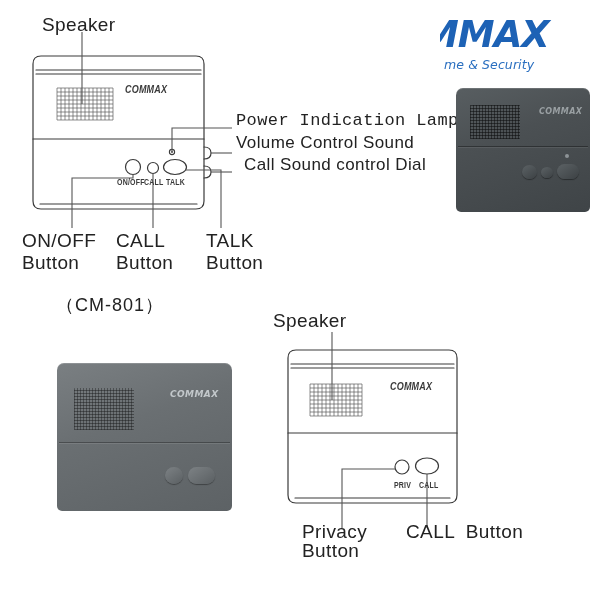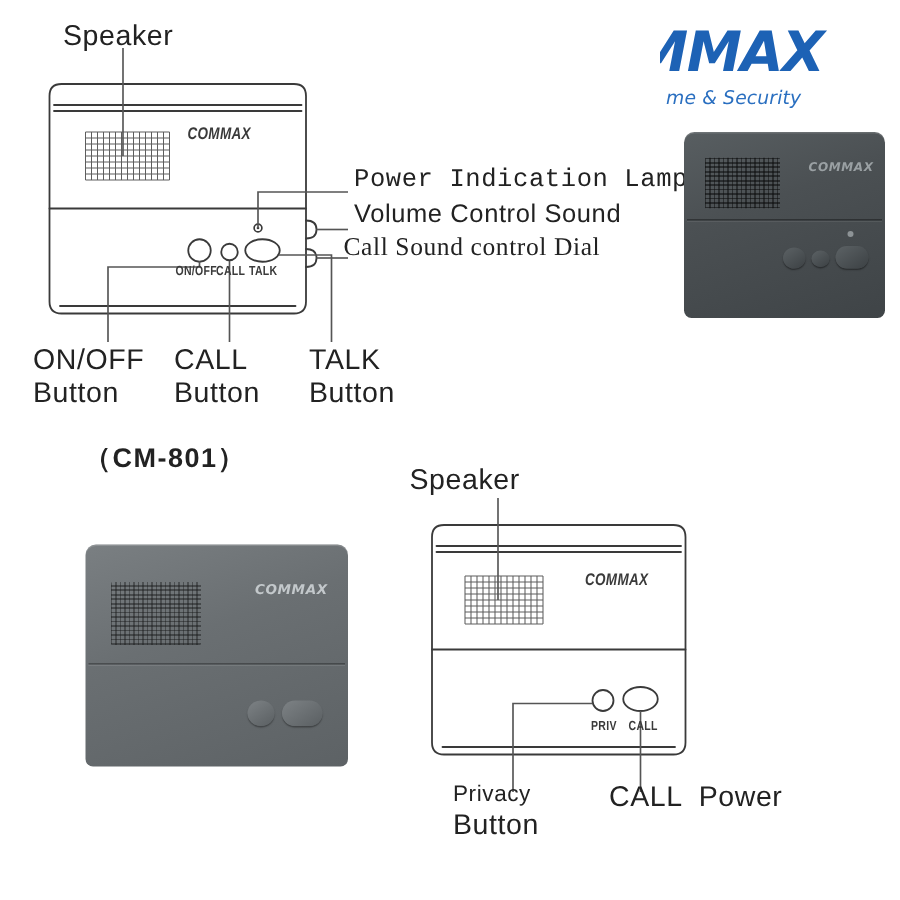--- a/index.html
+++ b/index.html
@@ -113,32 +113,32 @@
 <div class="micro abs" style="left:125px;top:84px;font-size:9px;font-style:italic;">COMMAX</div>
 
 <div class="micro abs" style="left:117px;top:178px;">ON/OFF</div>
 <div class="micro abs" style="left:144px;top:178px;">CALL</div>
 <div class="micro abs" style="left:166px;top:178px;">TALK</div>
 
 <div class="lbl abs" style="left:42px;top:14px;font-size:19px;">Speaker</div>
 
 <div class="lbl abs" style="left:236px;top:111px;font-family:Liberation Mono, monospace;">Power Indication Lamp</div>
 <div class="lbl abs" style="left:236px;top:133px;">Volume Control Sound</div>
-<div class="lbl abs" style="left:229px;top:155px;font-family:Liberation Serif, serif;">Call Sound control Dial</div>
+<div class="lbl abs" style="left:244px;top:155px;">Call Sound control Dial</div>
 
 <div class="lbl abs" style="left:22px;top:230px;font-size:19px;">ON/OFF</div>
 <div class="lbl abs" style="left:22px;top:252px;font-size:19px;">Button</div>
 
 <div class="lbl abs" style="left:116px;top:230px;font-size:19px;">CALL</div>
 <div class="lbl abs" style="left:116px;top:252px;font-size:19px;">Button</div>
 
 <div class="lbl abs" style="left:206px;top:230px;font-size:19px;">TALK</div>
 <div class="lbl abs" style="left:206px;top:252px;font-size:19px;">Button</div>
 
-<div class="model abs" style="left:56px;top:293px;font-weight:bold;">（CM-801）</div>
+<div class="model abs" style="left:56px;top:293px;">（CM-801）</div>
 
 <div class="photo" style="left:456px;top:88px;width:134px;height:124px;">
   <div class="ph-body" style="background:linear-gradient(160deg,#585e61 0%,#4b5053 38%,#3f4447 100%);
               box-shadow:inset 0 1px 0 rgba(255,255,255,.14);"></div>
   <div class="ph-grille" style="left:14px;top:17px;width:50px;height:34px;
               background-image:repeating-linear-gradient(0deg,rgba(0,0,0,.55) 0 1px,transparent 1px 3px),
                                repeating-linear-gradient(90deg,rgba(0,0,0,.5) 0 1px,transparent 1px 3px);
               opacity:.85;"></div>
   <div class="ph-logo" style="left:83px;top:19px;color:#9aa0a3;">COMMAX</div>
   <div class="ph-split" style="left:2px;top:58px;width:130px;background:rgba(0,0,0,.35);
@@ -223,16 +223,16 @@
   </g>
 </svg>
 
 <div class="micro abs" style="left:390px;top:381px;font-size:9px;font-style:italic;">COMMAX</div>
 
 <div class="micro abs" style="left:394px;top:481px;">PRIV</div>
 <div class="micro abs" style="left:419px;top:481px;">CALL</div>
 
 <div class="lbl abs" style="left:273px;top:310px;font-size:19px;">Speaker</div>
 
-<div class="lbl abs" style="left:302px;top:521px;font-size:15px;">Privacy</div>
+<div class="lbl abs" style="left:302px;top:521px;font-size:19px;">Privacy</div>
 <div class="lbl abs" style="left:302px;top:540px;font-size:19px;">Button</div>
 
-<div class="lbl abs" style="left:406px;top:521px;font-size:19px;">CALL  Power</div>
+<div class="lbl abs" style="left:406px;top:521px;font-size:19px;">CALL  Button</div>
 
 </body></html>

